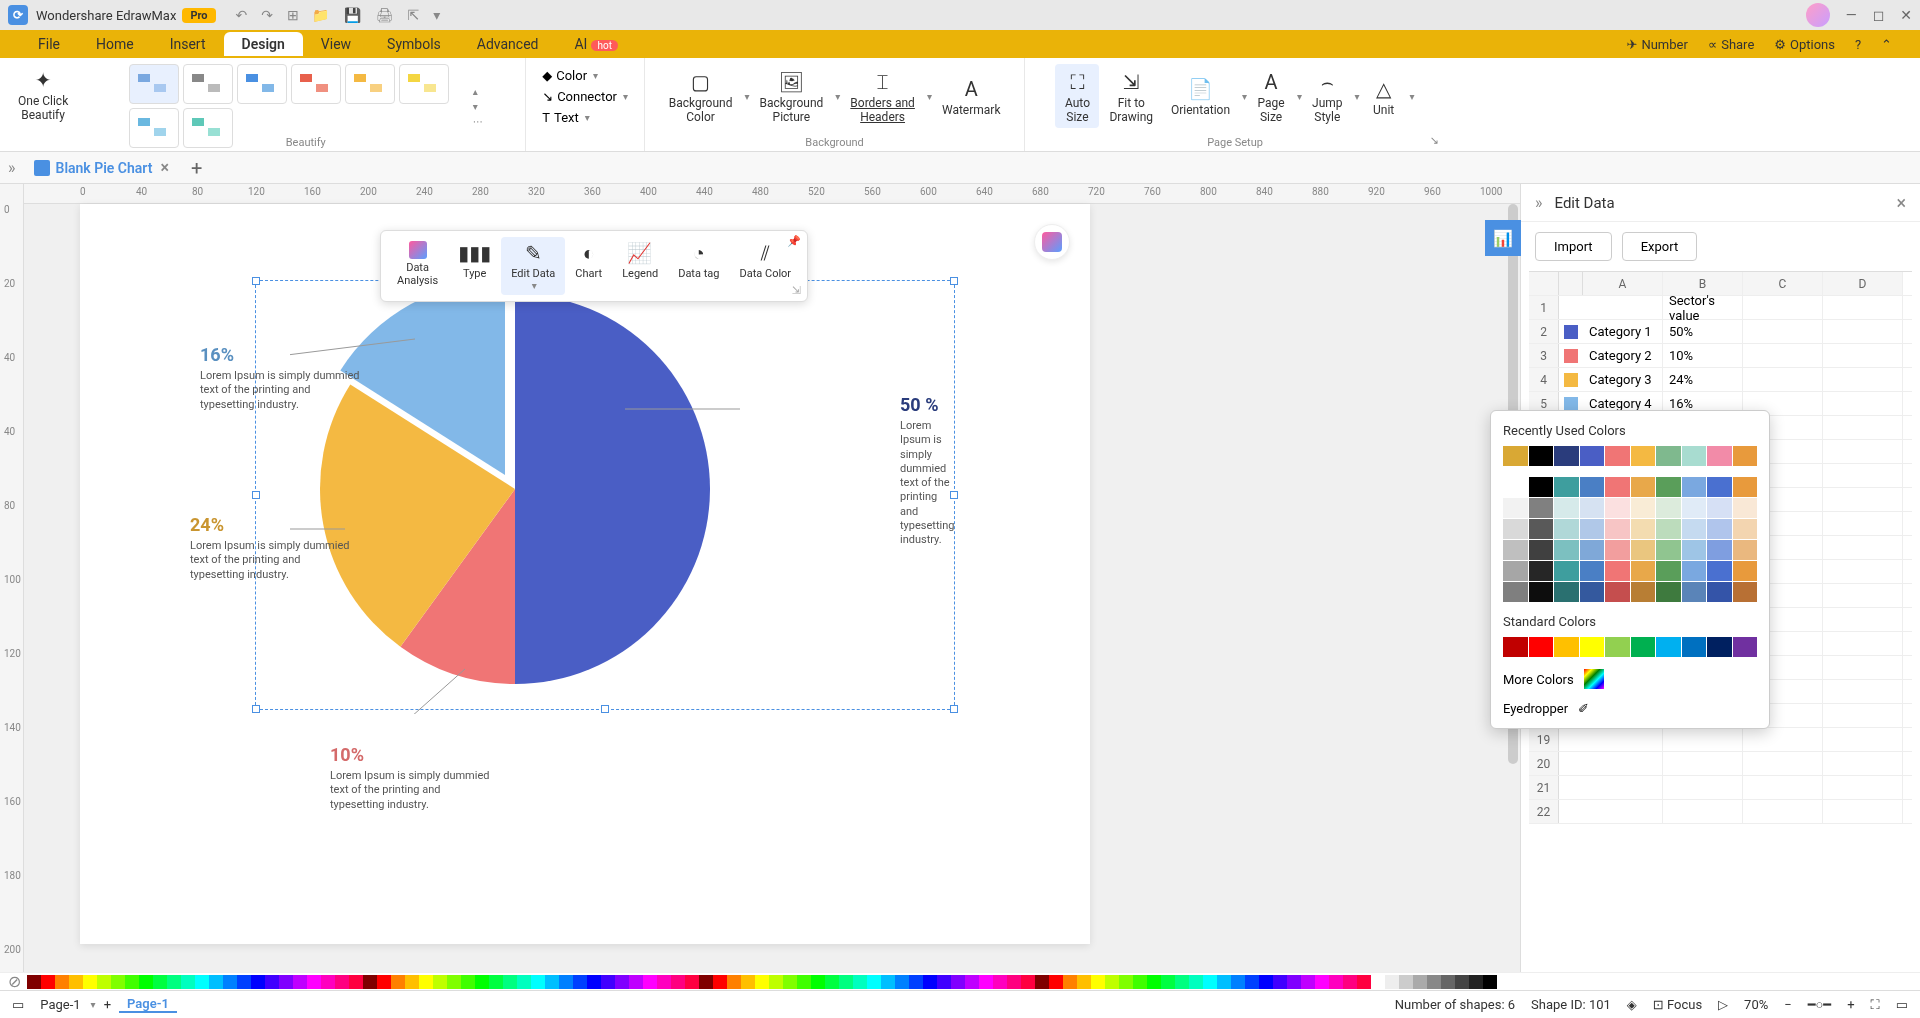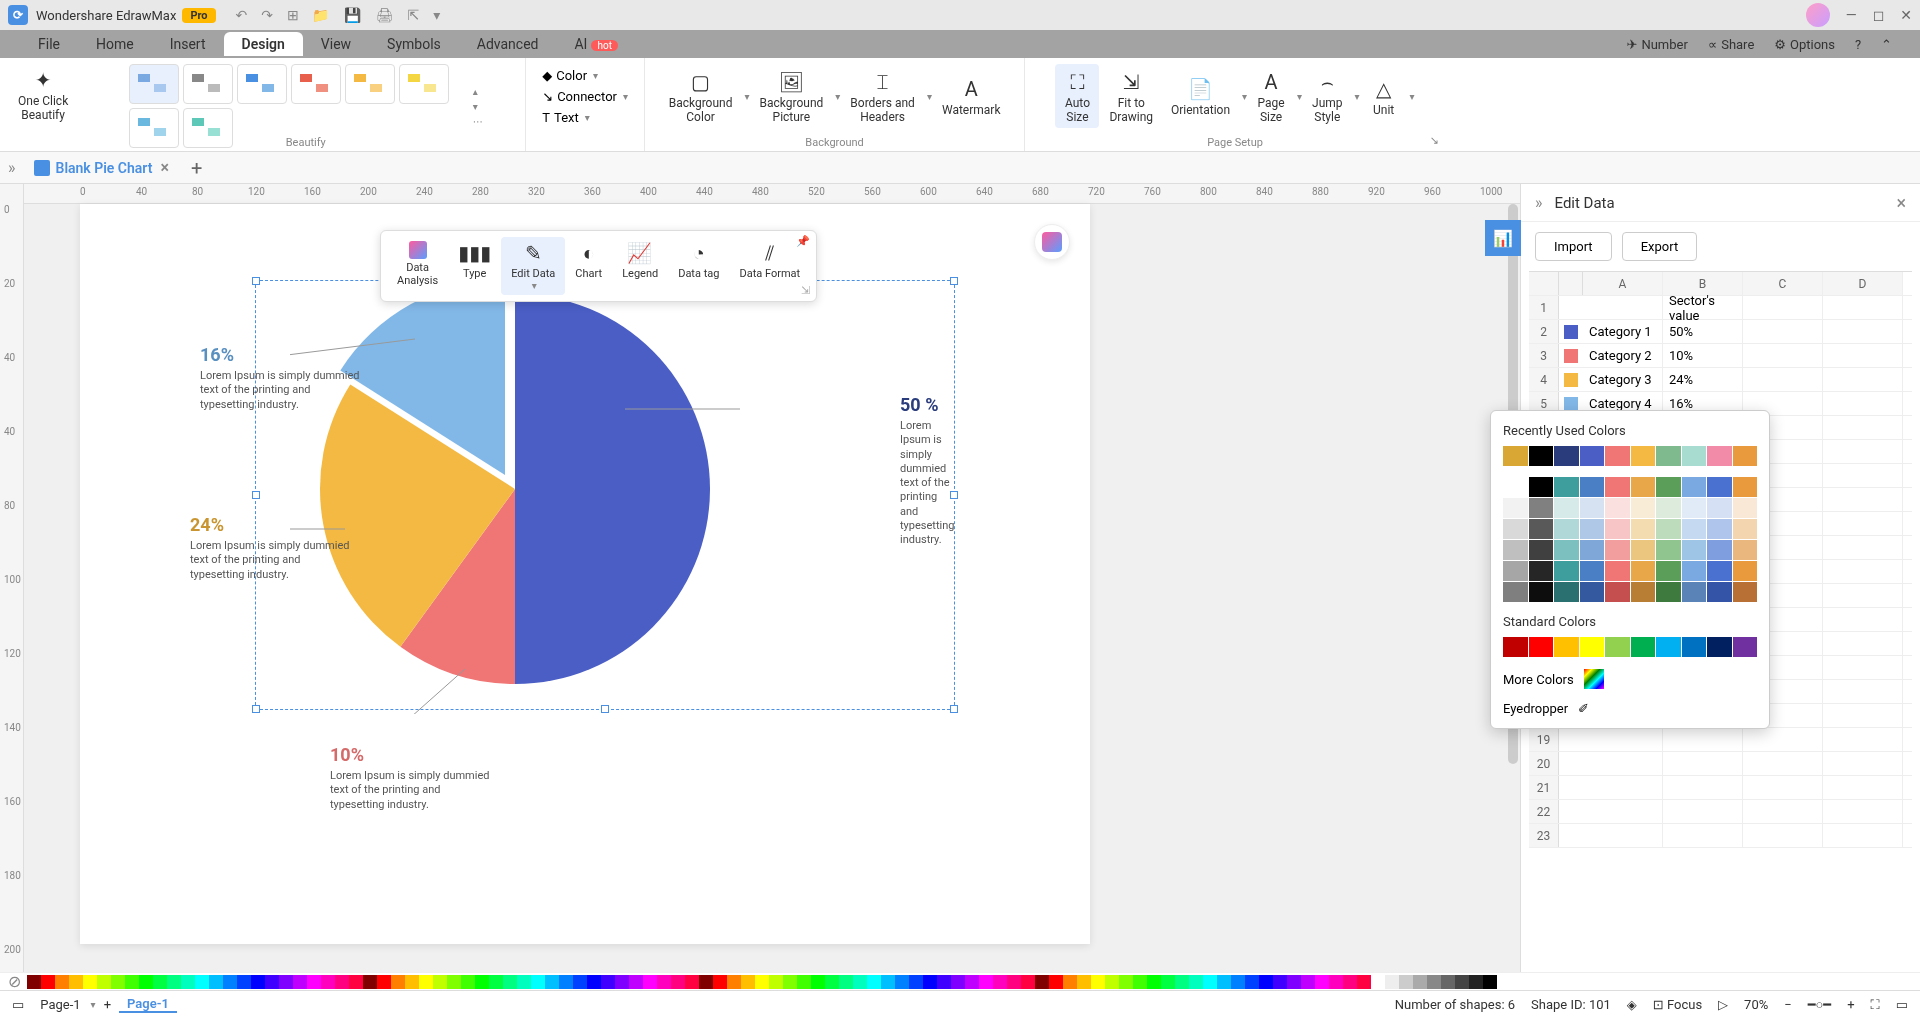--- a/index.html
+++ b/index.html
@@ -11,21 +11,21 @@
 .app-title { font-size: 13px; color: #333; }
 .pro-badge { background: #ffb800; color: #333; padding: 1px 8px; border-radius: 4px; font-size: 11px; font-weight: bold; margin-left: 6px; }
 .title-icons { display: flex; gap: 14px; margin-left: 20px; }
 .title-icons span { color: #888; font-size: 14px; cursor: pointer; }
 .title-spacer { flex: 1; }
 .window-controls { display: flex; gap: 16px; align-items: center; }
 .user-avatar { width: 24px; height: 24px; border-radius: 50%; background: linear-gradient(135deg, #ff9ec7, #c89eff); }
 .window-controls span { color: #666; font-size: 14px; cursor: pointer; }
 
 
-.menu-bar { height: 28px; background: #a3a3a3; display: flex; align-items: center; padding: 0 20px; justify-content: space-between; }
+.menu-bar { height: 28px; background: #eab308; display: flex; align-items: center; padding: 0 20px; justify-content: space-between; }
 .menu-item { padding: 4px 18px; font-size: 14px; color: #333; cursor: pointer; border-radius: 6px 6px 0 0; }
 .menu-item.active { background: #fff; font-weight: 600; }
 .hot-badge { background: #ff5a5a; color: white; padding: 0 6px; border-radius: 8px; font-size: 10px; margin-left: 4px; }
 .menu-spacer { flex: 1; }
 .menu-right { display: flex; gap: 4px; align-items: center; }
 .menu-right-item { display: flex; align-items: center; gap: 4px; padding: 2px 8px; font-size: 13px; color: #333; cursor: pointer; }
 
 
 .ribbon { height: 94px; background: #fff; display: flex; border-bottom: 1px solid #ddd; }
 .ribbon-group { display: flex; flex-direction: column; align-items: center; justify-content: space-between; padding: 4px 10px; border-right: 1px solid #e8e8e8; position: relative; }
@@ -245,21 +245,21 @@
         </div>
       <span class="caret">▾</span>
       <div class="ribbon-btn">
           <div class="ribbon-icon">🖼</div>
           <span style="white-space:pre-line;text-align:center;">Background
 Picture</span>
         </div>
       <span class="caret">▾</span>
       <div class="ribbon-btn">
           <div class="ribbon-icon">⌶</div>
-          <span style="white-space:pre-line;text-align:center;">Borders and
+          <span style="white-space:pre-line;text-align:center;text-decoration:underline;">Borders and
 Headers</span>
         </div>
       <span class="caret">▾</span>
       <div class="ribbon-btn">
           <div class="ribbon-icon">A</div>
           <span>Watermark</span>
         </div>
     </div>
     <div class="ribbon-group-label">Background</div>
   </div>
@@ -431,21 +431,21 @@
         <div class="float-btn">
             <span class="float-icon">📈</span>
             <span>Legend</span>
           </div>
         <div class="float-btn">
             <span class="float-icon">◔</span>
             <span>Data tag</span>
           </div>
         <div class="float-btn">
             <span class="float-icon">⫽</span>
-            <span>Data Format</span>
+            <span>Data Color</span>
           </div>
         <span style="position:absolute;top:4px;right:6px;font-size:11px;color:#aaa;">📌</span>
         <span style="position:absolute;bottom:4px;right:6px;font-size:11px;color:#aaa;">⇲</span>
       </div>
 
       <div class="ai-badge">
           <span style="background:linear-gradient(135deg,#ff5a9e,#5a9eff);width:20px;height:20px;border-radius:4px;"></span>
         </div>
     </div>
     <div class="scrollbar-v">
@@ -644,28 +644,20 @@
         <div class="ss-row">
           <div class="ss-rownum">21</div>
           <div class="ss-colorcell"></div>
           <div class="ss-cell"></div>
           <div class="ss-cell"></div>
           <div class="ss-cell"></div>
           <div class="ss-cell"></div>
         </div>
         <div class="ss-row">
           <div class="ss-rownum">22</div>
-          <div class="ss-colorcell"></div>
-          <div class="ss-cell"></div>
-          <div class="ss-cell"></div>
-          <div class="ss-cell"></div>
-          <div class="ss-cell"></div>
-        </div>
-        <div class="ss-row">
-          <div class="ss-rownum">23</div>
           <div class="ss-colorcell"></div>
           <div class="ss-cell"></div>
           <div class="ss-cell"></div>
           <div class="ss-cell"></div>
           <div class="ss-cell"></div>
         </div>
       </div>
   </div>
 </div>
 

